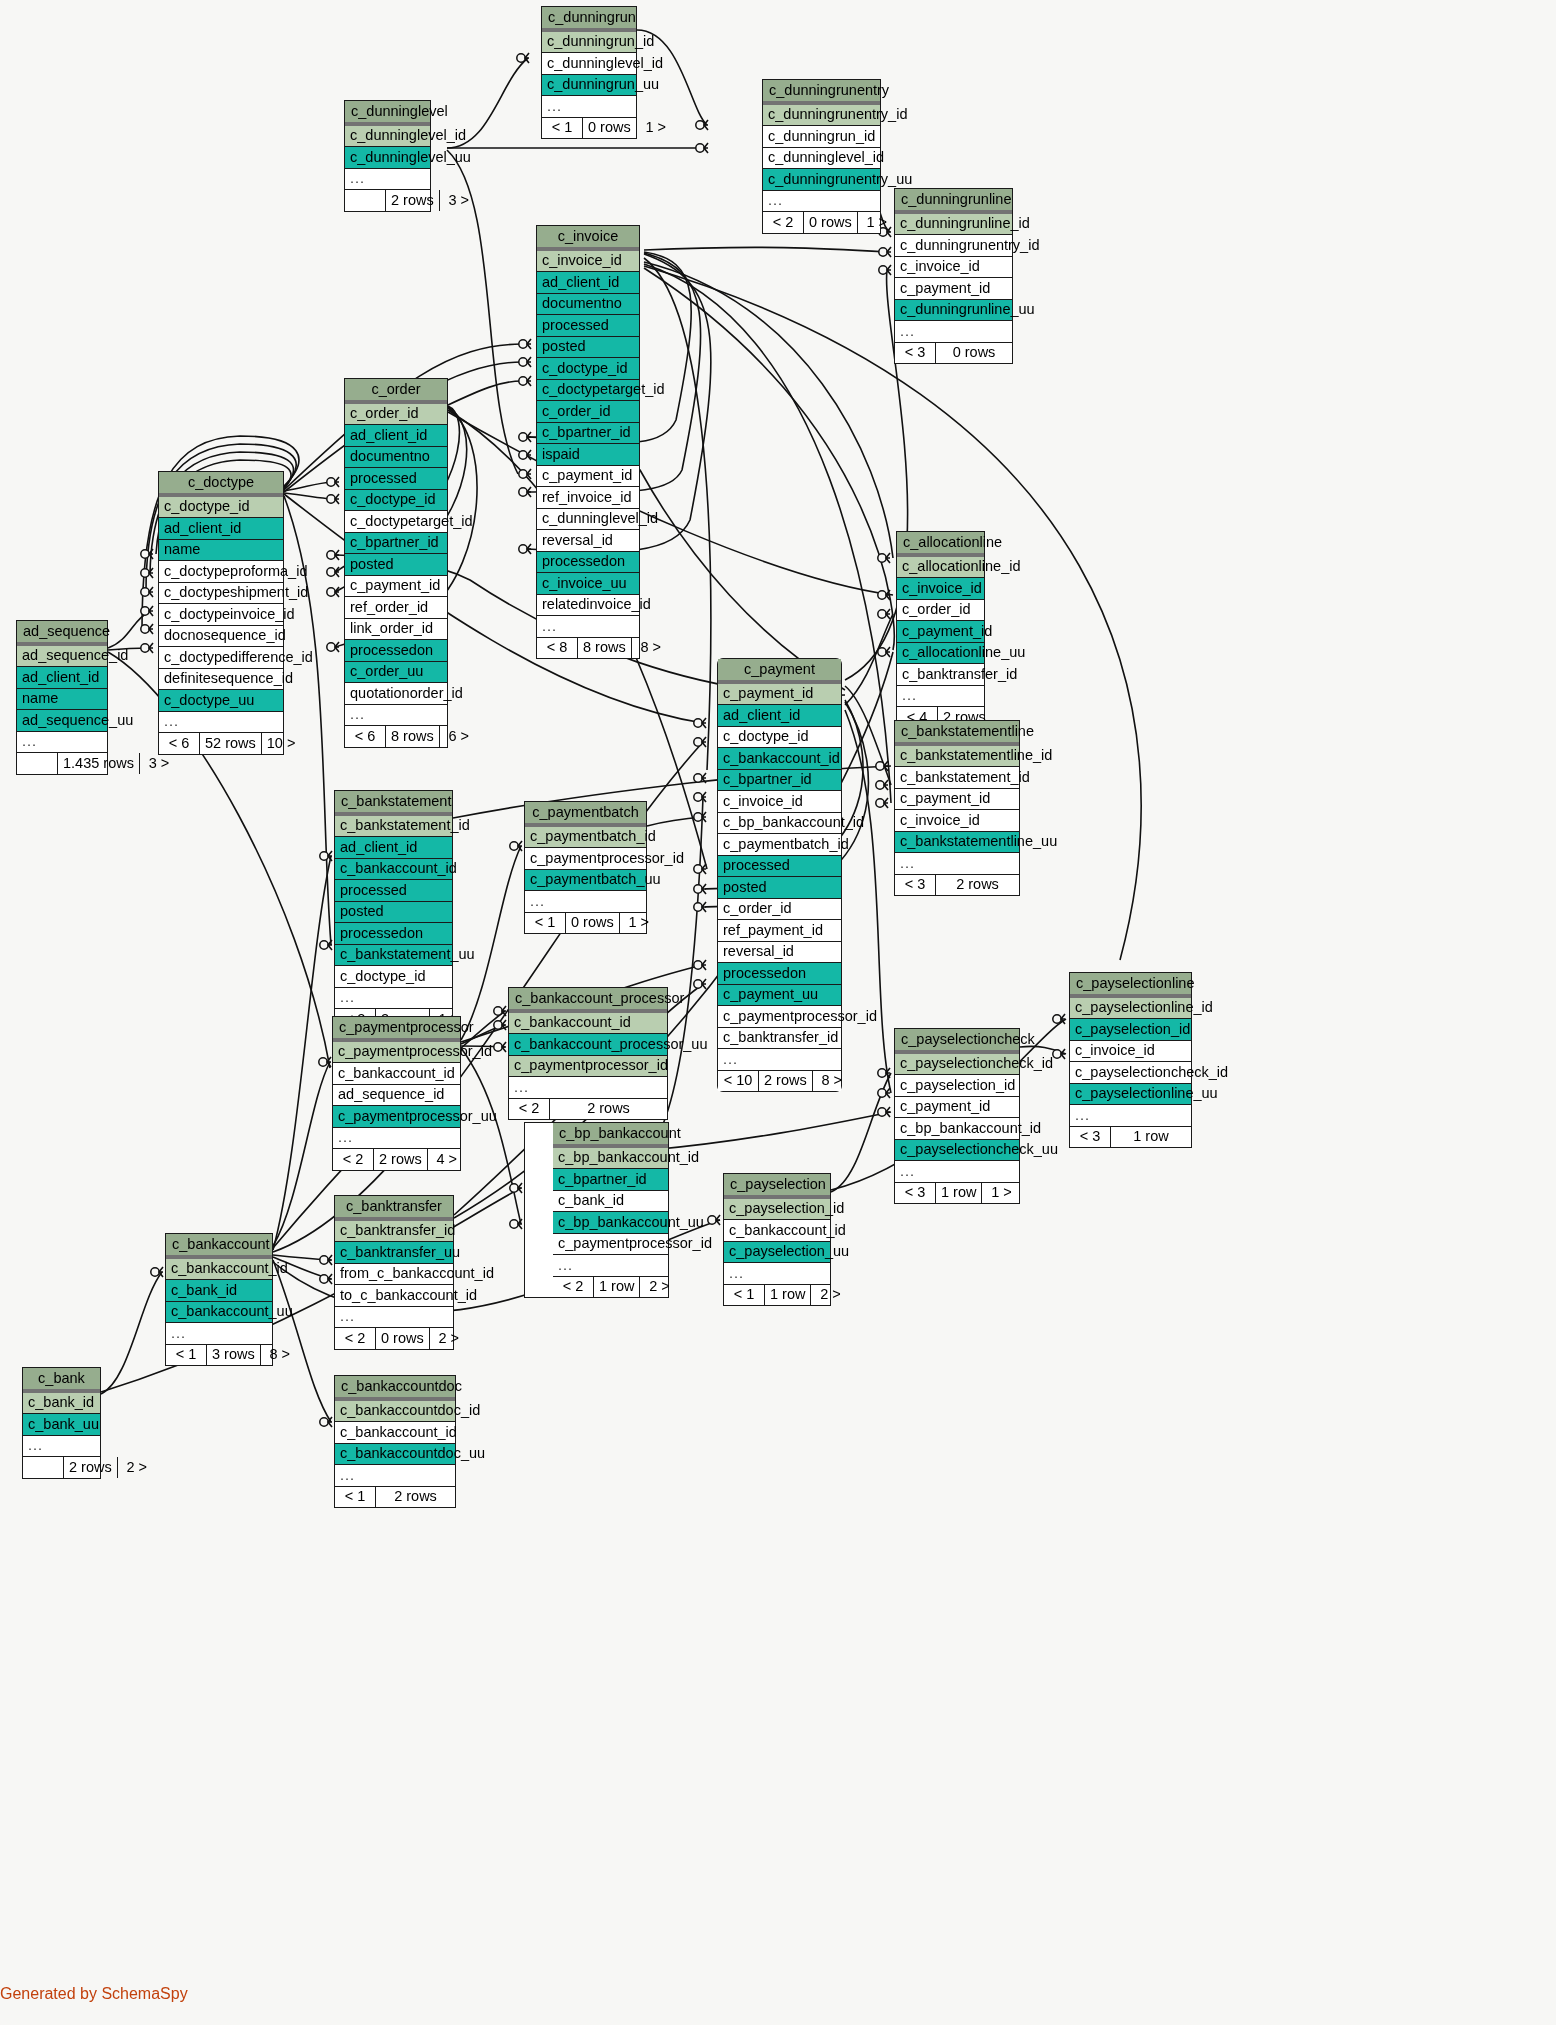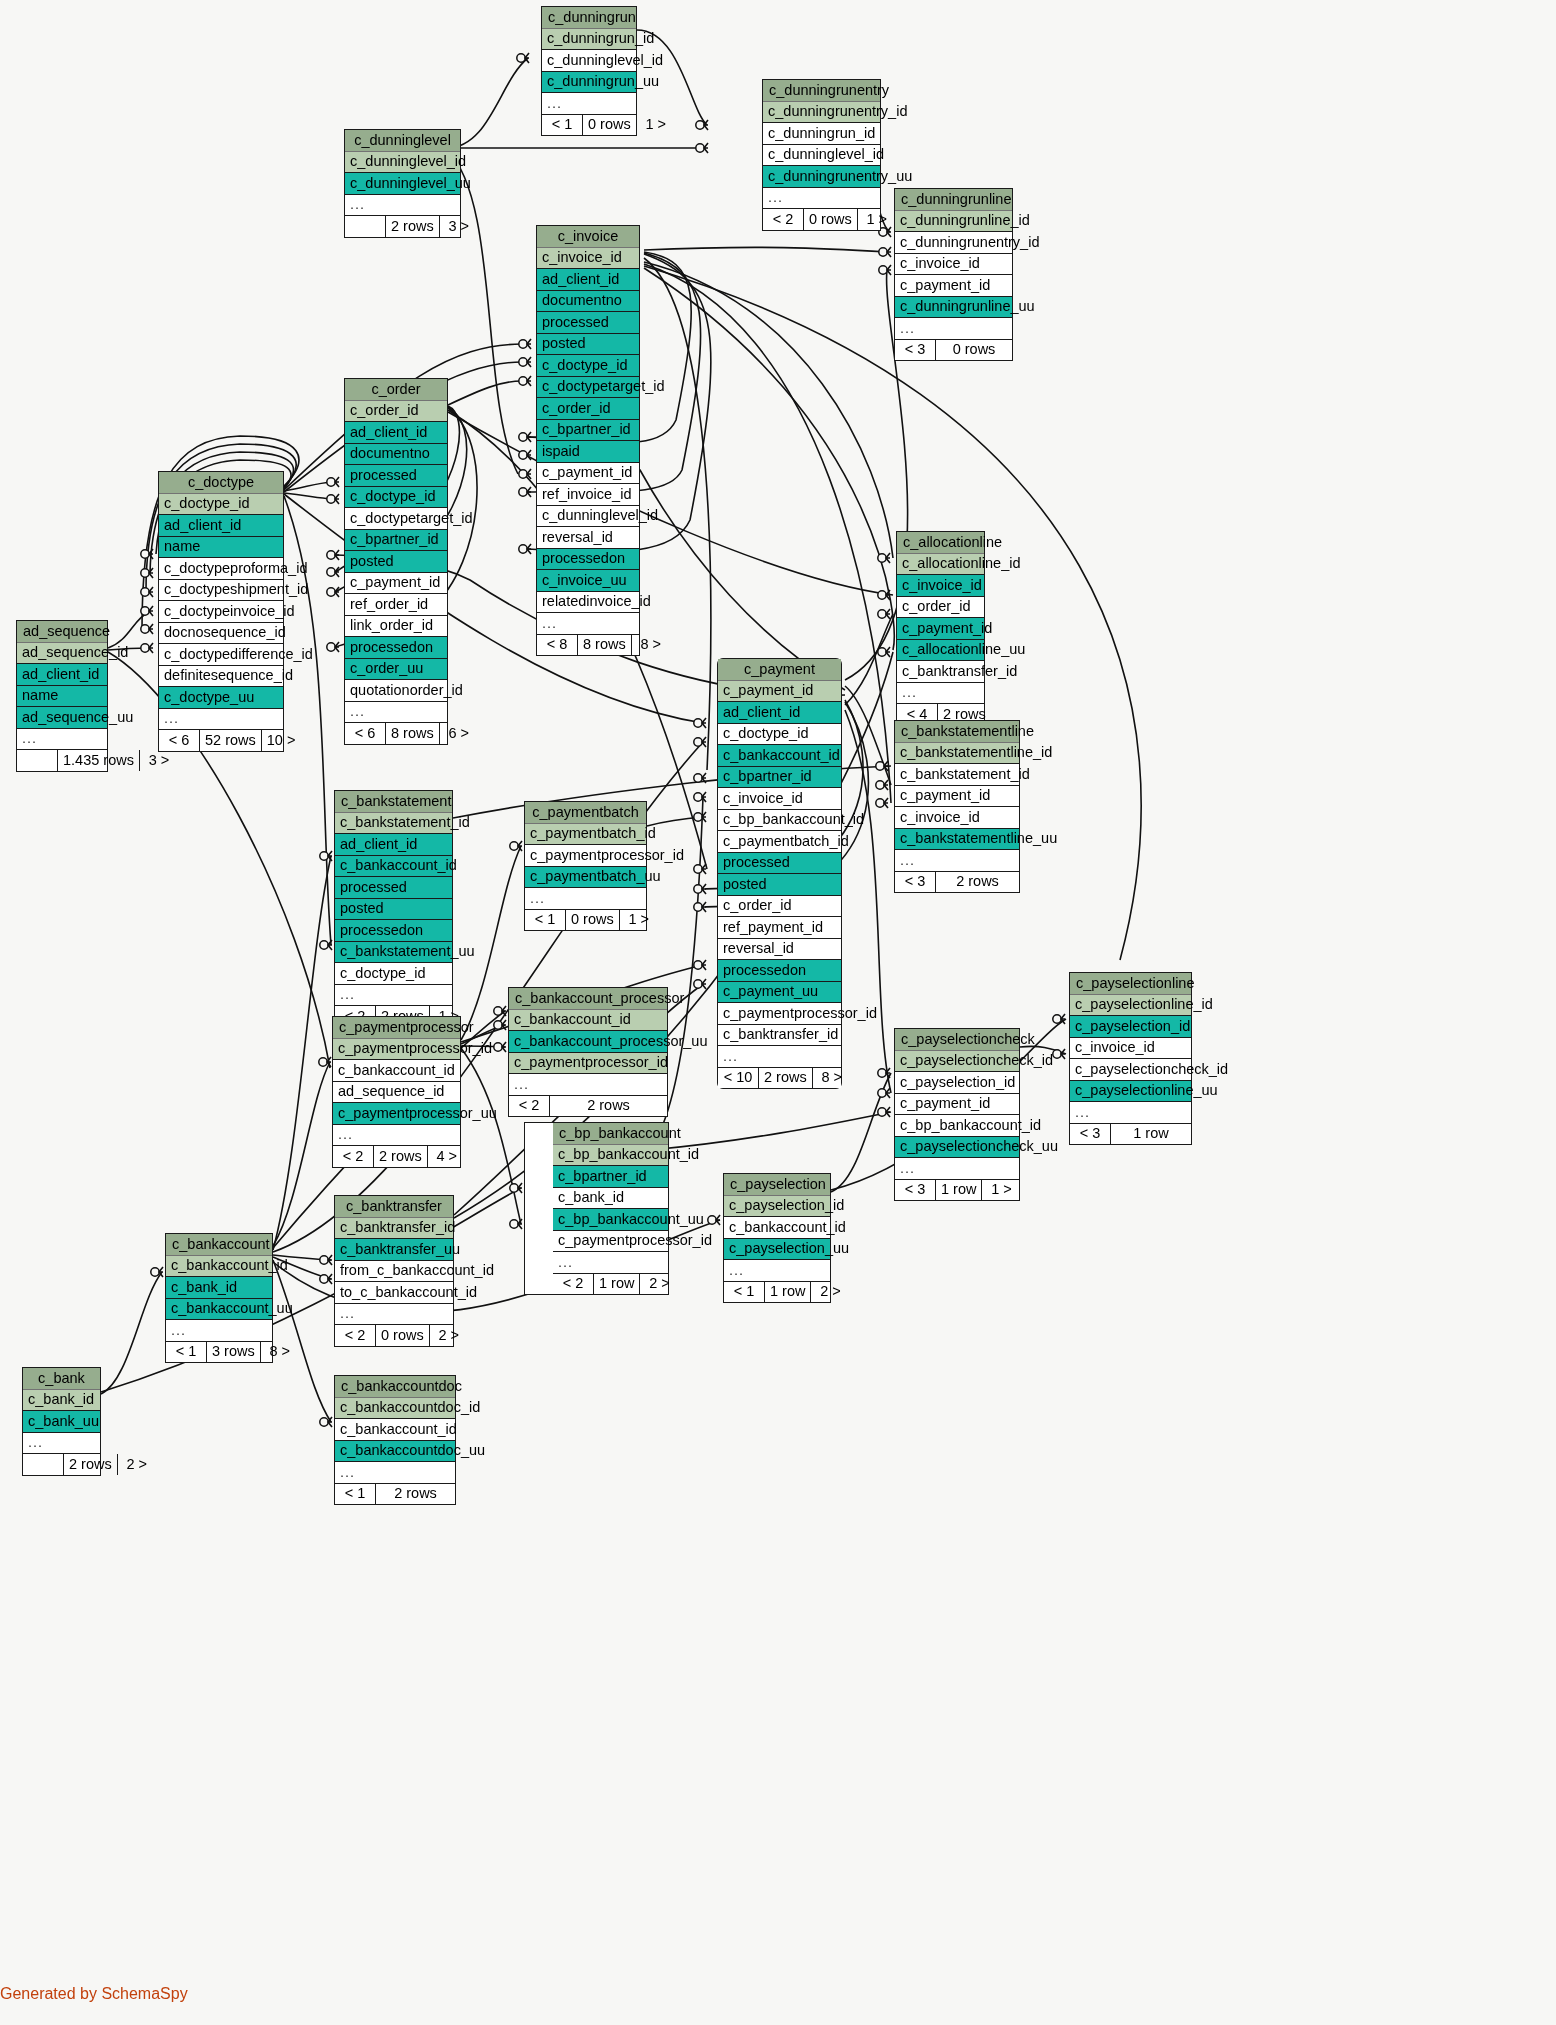--- a/index.html
+++ b/index.html
@@ -34,21 +34,21 @@
     background: #ffffff;
     box-sizing: border-box;
     z-index: 5;
     font-size: 14.5px;
     line-height: 1;
   }
   .tbl-title {
     background: #96ad8e;
     text-align: center;
     padding: 2.5px 6px 3.5px 6px;
-    border-bottom: 1px solid #737373;
+    border-bottom: 4px solid #737373;
     font-size: 14.5px;
     color: #000;
     white-space: nowrap;
   }
   .tbl-row {
     padding: 2.5px 5px 3.5px 5px;
     border-bottom: 1px solid #1a1a1a;
     white-space: nowrap;
     color: #000;
     background: #ffffff;
@@ -339,21 +339,21 @@
         <div class="tbl-row pk">c_dunningrun_id</div>
         <div class="tbl-row plain">c_dunninglevel_id</div>
         <div class="tbl-row idx">c_dunningrun_uu</div>
         <div class="tbl-row ellipsis">...</div>
         <div class="tbl-foot">
           <div class="foot-l">&lt; 1</div>
           <div class="foot-c">0 rows</div>
           <div class="foot-r">1 &gt;</div>
         </div>
       </div>
-      <div class="table-node" style="left: 344px; top: 129px; width: 117px;">
+      <div class="table-node" style="left: 344px; top: 100px; width: 87px;">
         <div class="tbl-title">c_dunninglevel</div>
         <div class="tbl-row pk">c_dunninglevel_id</div>
         <div class="tbl-row idx">c_dunninglevel_uu</div>
         <div class="tbl-row ellipsis">...</div>
         <div class="tbl-foot">
           <div class="foot-l"></div>
           <div class="foot-c">2 rows</div>
           <div class="foot-r">3 &gt;</div>
         </div>
       </div>

